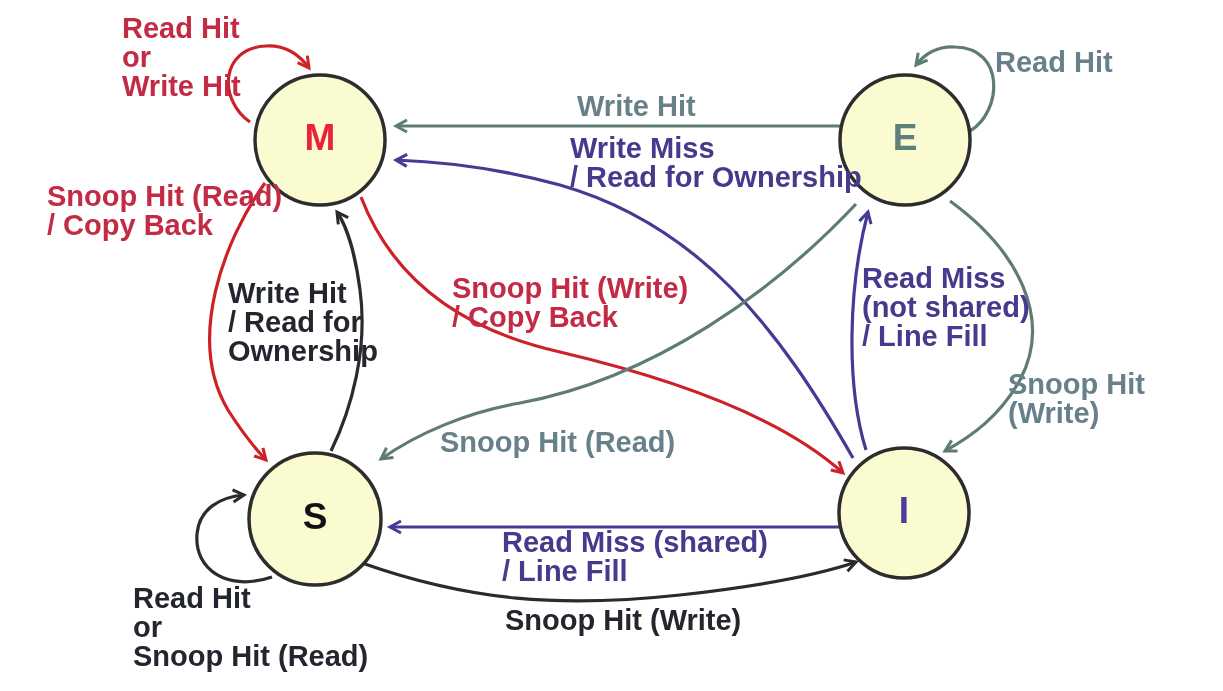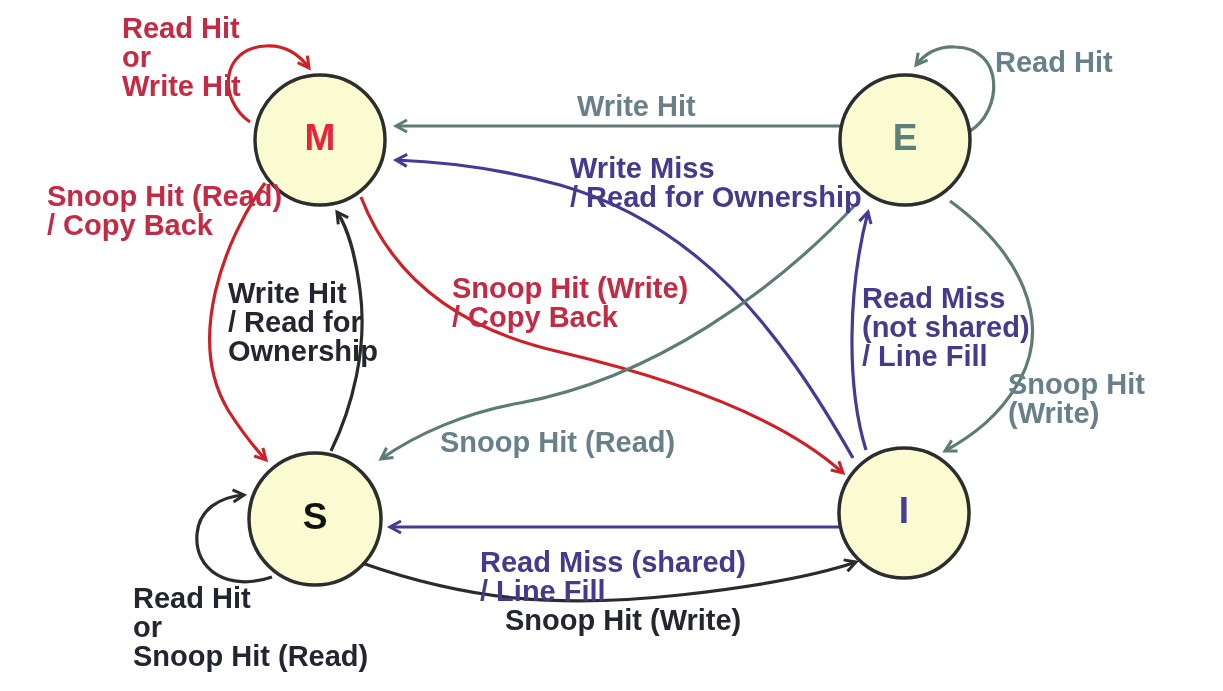--- a/index.html
+++ b/index.html
@@ -20,21 +20,21 @@
   .lbl{
     position:absolute;
     font-weight:bold;
     font-size:29px;
     line-height:29px;
     white-space:pre-line;
     letter-spacing:0px;
   }
   .lbl-red{color:#c32b45;}
   .lbl-gray{color:#67808a;}
-  .lbl-purple{color:#453a8c;margin-top:20px;}
+  .lbl-purple{color:#453a8c;}
   .lbl-black{color:#23262e;}
   .state-letter{
     position:absolute;
     transform:translate(-50%,-54%);
     font-weight:bold;
     font-size:37px;
   }
   .letter-m{color:#e92339;}
   .letter-e{color:#5d807b;}
   .letter-s{color:#111111;}
@@ -110,20 +110,20 @@
   <div class="lbl lbl-black" style="left:228px;top:279px;">Write Hit
 / Read for
 Ownership</div>
   <div class="lbl lbl-red" style="left:452px;top:274px;">Snoop Hit (Write)
 / Copy Back</div>
   <div class="lbl lbl-purple" style="left:862px;top:264px;">Read Miss
 (not shared)
 / Line Fill</div>
   <div class="lbl lbl-gray" style="left:1008px;top:370px;">Snoop Hit (Write)</div>
   <div class="lbl lbl-gray" style="left:440px;top:428px;">Snoop Hit (Read)</div>
-  <div class="lbl lbl-purple" style="left:480px;top:528px;">Read Miss (shared)
+  <div class="lbl lbl-purple" style="left:502px;top:528px;">Read Miss (shared)
 / Line Fill</div>
   <div class="lbl lbl-black" style="left:505px;top:606px;">Snoop Hit (Write)</div>
   <div class="lbl lbl-black" style="left:133px;top:584px;">Read Hit
 or
 Snoop Hit (Read)</div>
 
 </div>
 
 </body></html>

